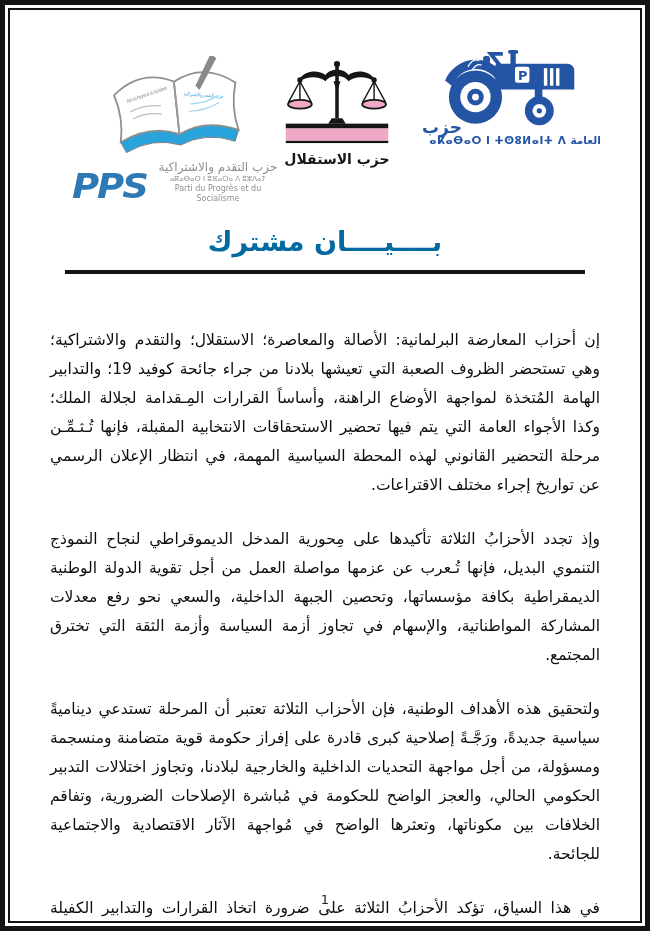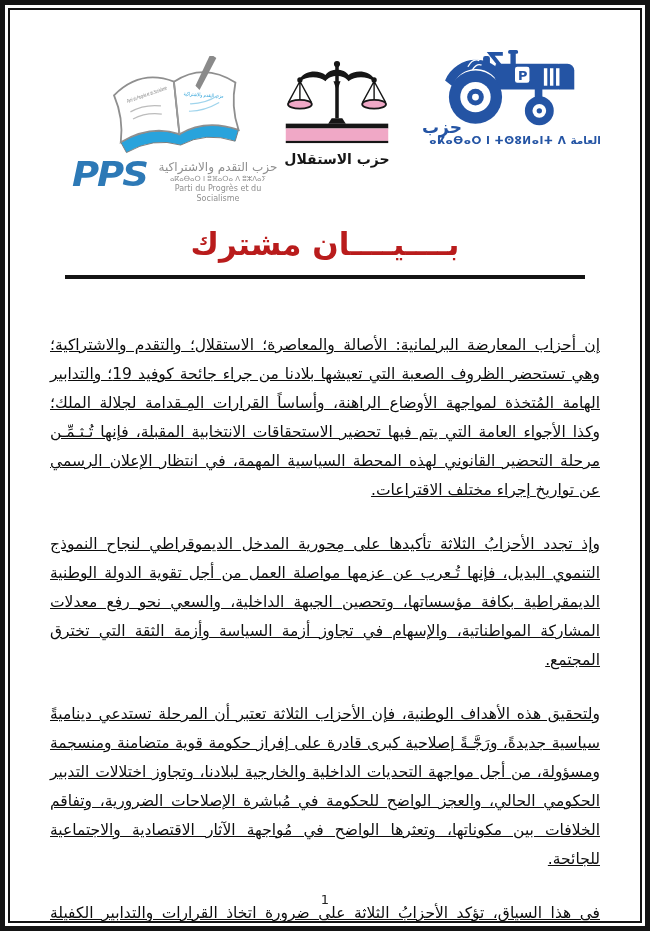--- a/index.html
+++ b/index.html
@@ -11,49 +11,49 @@
     position:relative;
   }
   .frame{
     width:100%;height:100%;border:2px solid #141414;
     position:relative;overflow:hidden;background:#fff;
   }
   
   .logos{position:relative;height:158px;margin-top:40px;}
   .logo{position:absolute;text-align:center;}
   .logo-pps{left:62px;top:6px;width:210px;}
-  .pps-bottom{display:flex;justify-content:center;align-items:flex-start;gap:7px;margin-top:-4px;}
+  .pps-bottom{display:flex;justify-content:center;align-items:flex-end;gap:7px;margin-top:-4px;}
   .pps-acronym{
     font-size:37px;font-weight:800;font-style:italic;line-height:34px;
     color:#2d79b6;letter-spacing:-2px;transform:scaleY(.92);
   }
   .pps-captions{color:#8f8f8f;line-height:1.25;padding-top:2px;}
   .pps-name-ar{font-size:12px;direction:rtl;}
   .pps-name-tif{font-size:7px;}
   .pps-name-fr{font-size:8px;}
   .logo-istiqlal{left:268px;top:10px;width:118px;}
   .ist-name-ar{font-size:14px;font-weight:bold;color:#161616;direction:rtl;line-height:1.15;margin-top:3px;}
   .ist-name-tif{font-size:10.5px;font-weight:bold;color:#161616;margin-top:1px;letter-spacing:.5px;}
   .logo-pam{left:386px;top:0;width:238px;color:#2454a4;}
   .pam-callig{position:relative;font-size:28px;font-weight:bold;direction:rtl;line-height:1.05;margin-top:0;}
   .pam-hizb{position:absolute;left:26px;top:-11px;font-size:17px;font-weight:bold;}
   .pam-tif{font-size:10.5px;font-weight:bold;margin-top:4px;letter-spacing:.5px;}
   .pam-fr{font-size:13px;font-weight:bold;margin-top:1px;}
   
   .title{
-    text-align:center;color:#b91c1c;font-weight:bold;font-size:31px;
+    text-align:center;color:#0369a1;font-weight:bold;font-size:27px;
     margin:18px 0 0;direction:rtl;
   }
   .title-rule{height:4px;background:#141414;margin:13px 55px 0;}
   
   .body-text{
     margin:52px 40px 0;direction:rtl;text-align:justify;
     font-size:15.5px;line-height:29px;color:#0d0d0d;
   }
-  .body-text p{margin:0 0 25px;text-decoration:underline;}
+  .body-text p{margin:0 0 25px;}
   .body-text p:last-child{margin-bottom:0;}
   
   .page-number{
     position:absolute;bottom:14px;left:0;right:0;
     text-align:center;font-size:13px;color:#222;
   }
 </style>
 </head>
 <body>
 

